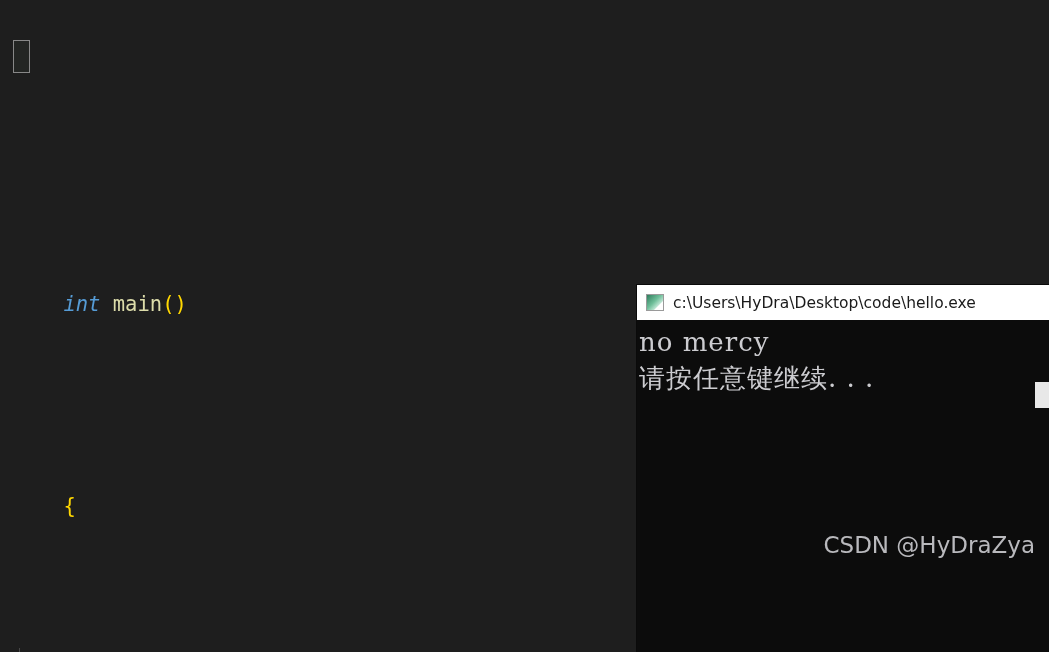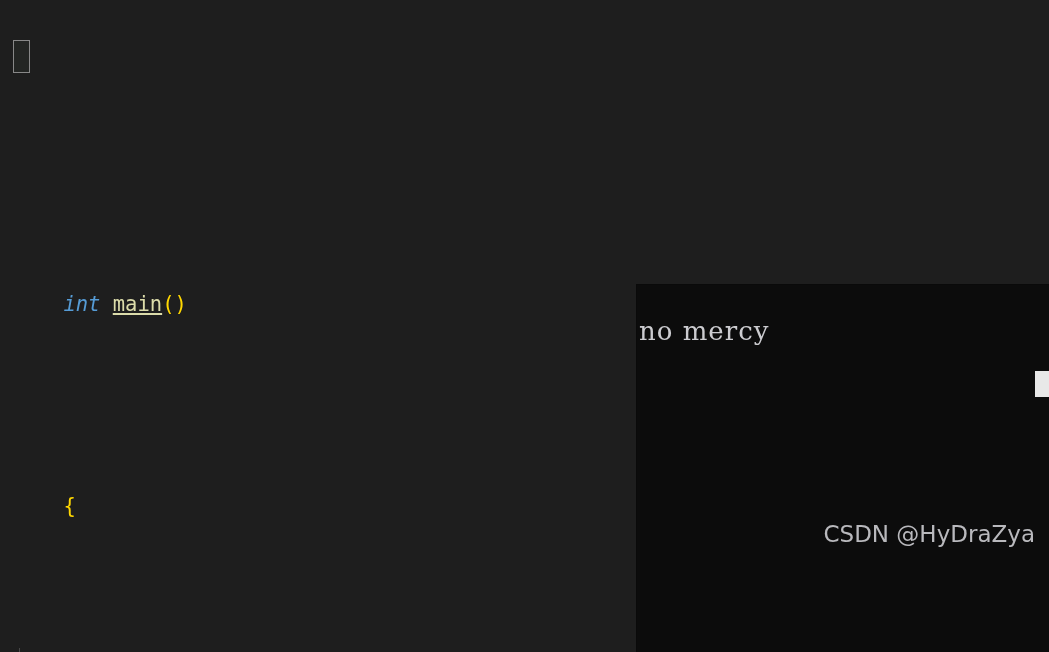--- a/index.html
+++ b/index.html
@@ -52,21 +52,21 @@
     width: 17px;
     height: 33px;
     border: 1px solid #888888;
     box-sizing: border-box;
     background: rgba(60,70,60,0.18);
     pointer-events: none;
   }
 
   
   .kw       { color: #569cd6; font-style: italic; }  
-  .fn       { color: #dcdcaa; text-decoration: underline; }  
+  .fn       { color: #dcdcaa; }  
   .pl       { color: #d4d4d4; }  
   .p1       { color: #ffd700; }  
 
   
   #console-window {
     position: absolute;
     left: 637px;
     top: 285px;
     width: 412px;
     height: 367px;
@@ -96,21 +96,20 @@
     font-size: 15.5px;
     color: #1a1a1a;
     white-space: nowrap;
   }
   #console-body {
     position: relative;
     height: 246px;
     background: #0c0c0c;
     padding: 4px 0 0 0;
     box-sizing: border-box;
-    margin-top: 24px;
   }
   .console-line {
     font-family: "DejaVu Serif", "Liberation Serif", serif;
     font-size: 26px;
     line-height: 36px;
     color: #ccccd0;
     white-space: pre;
     padding-left: 2px;
     letter-spacing: 1px;
   }
@@ -193,20 +192,25 @@
   
   
 
   
   
 
 </div>
 
 <div id="console-window">
 
+  <div id="console-titlebar">
+    <span id="console-icon"></span>
+    <span id="console-title-text">c:\Users\HyDra\Desktop\code\hello.exe</span>
+  </div>
 
   <div id="console-body">
     <div class="console-line">no mercy</div>
+    <div class="console-line">请按任意键继续. . .</div>
     <div id="console-cursor"></div>
     <div id="watermark">CSDN @HyDraZya</div>
   </div>
 
 </div>
 
 </body></html>

